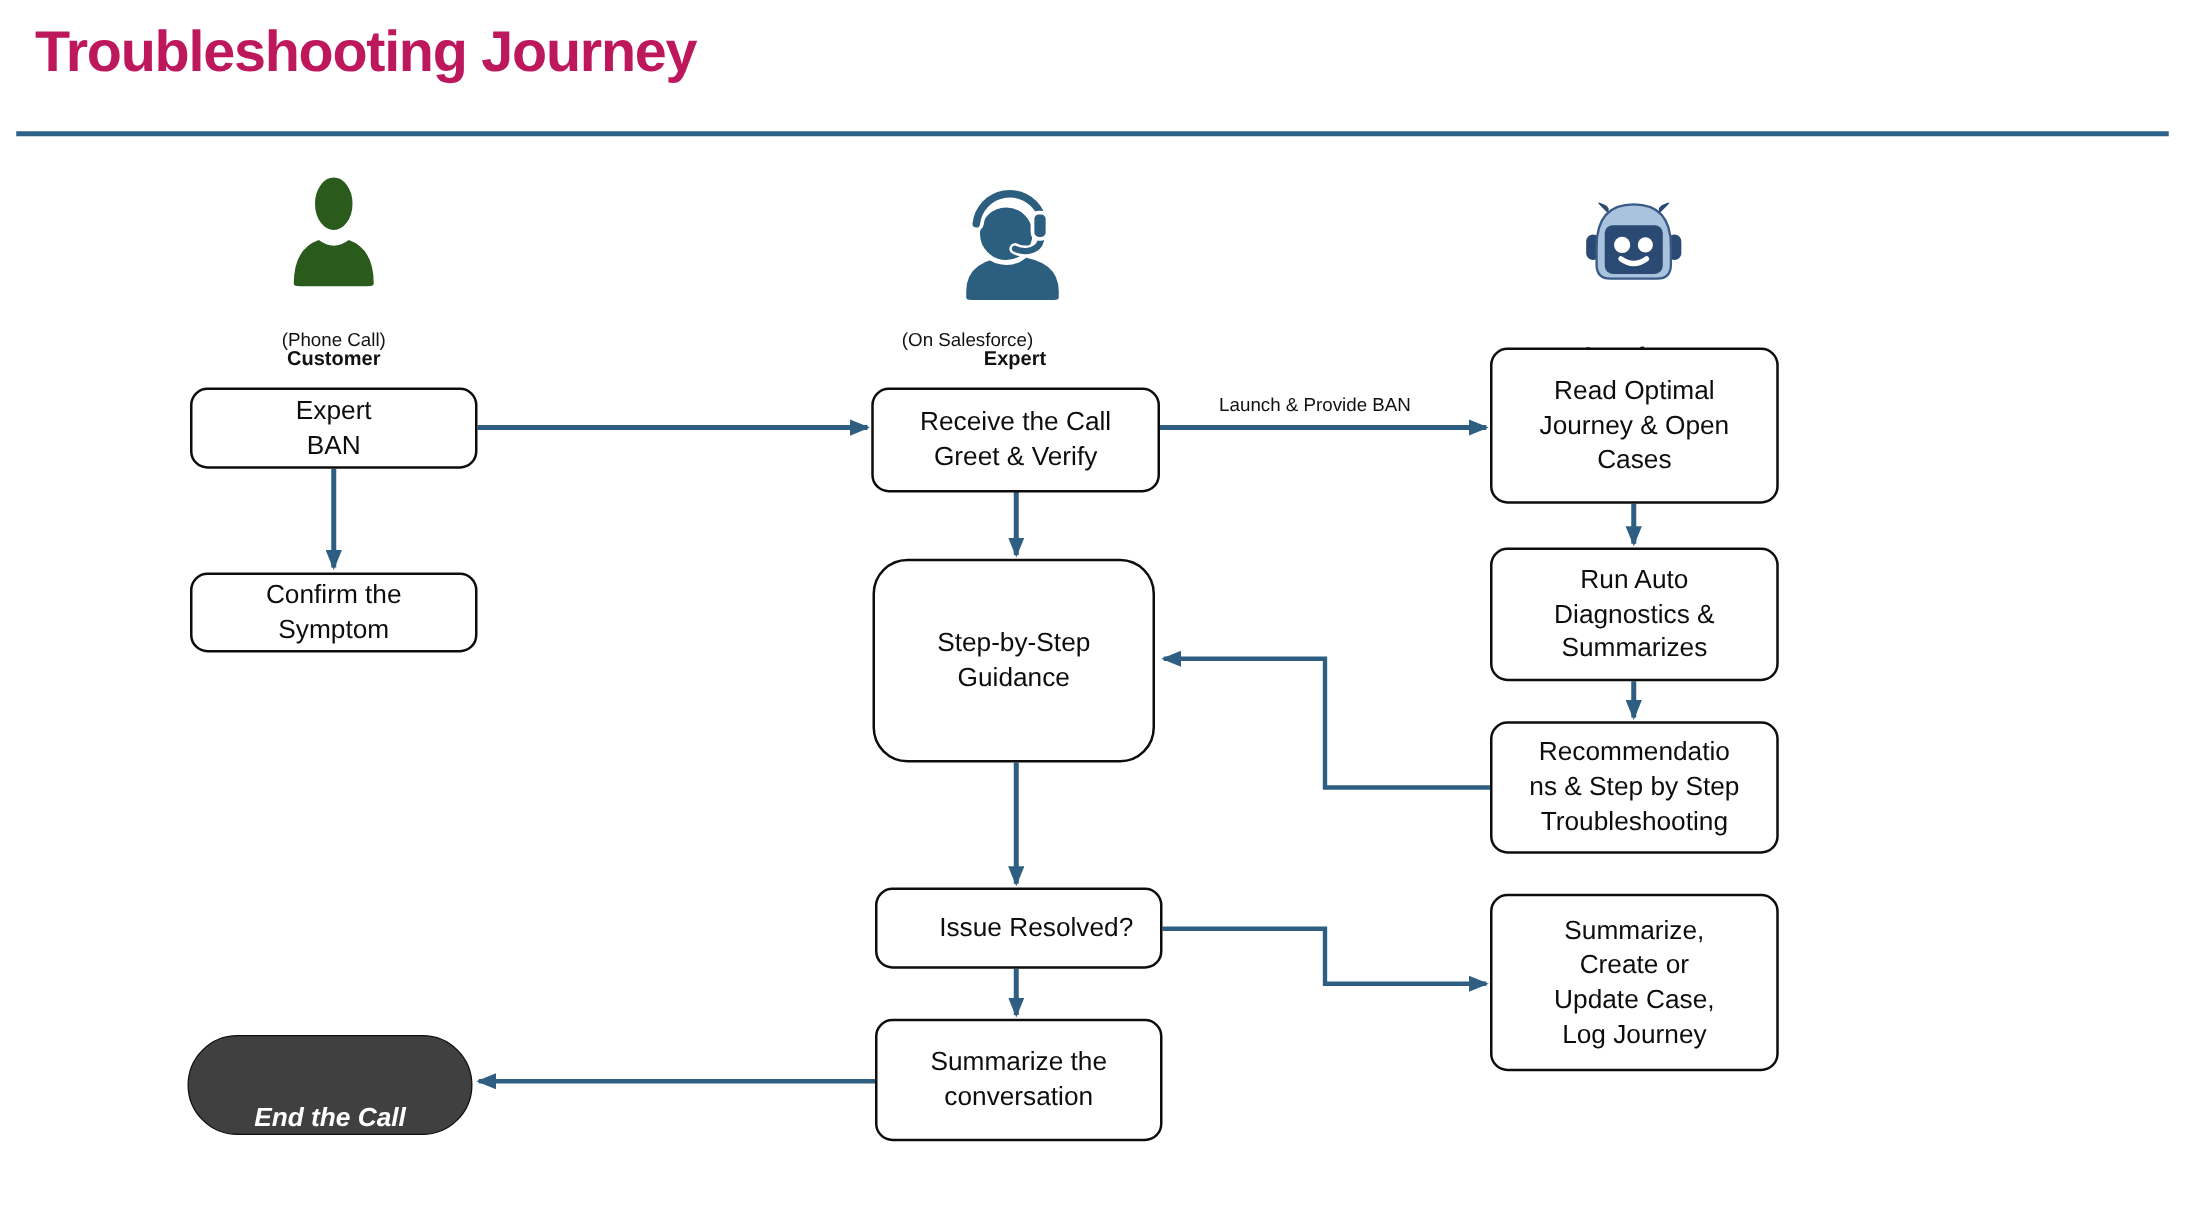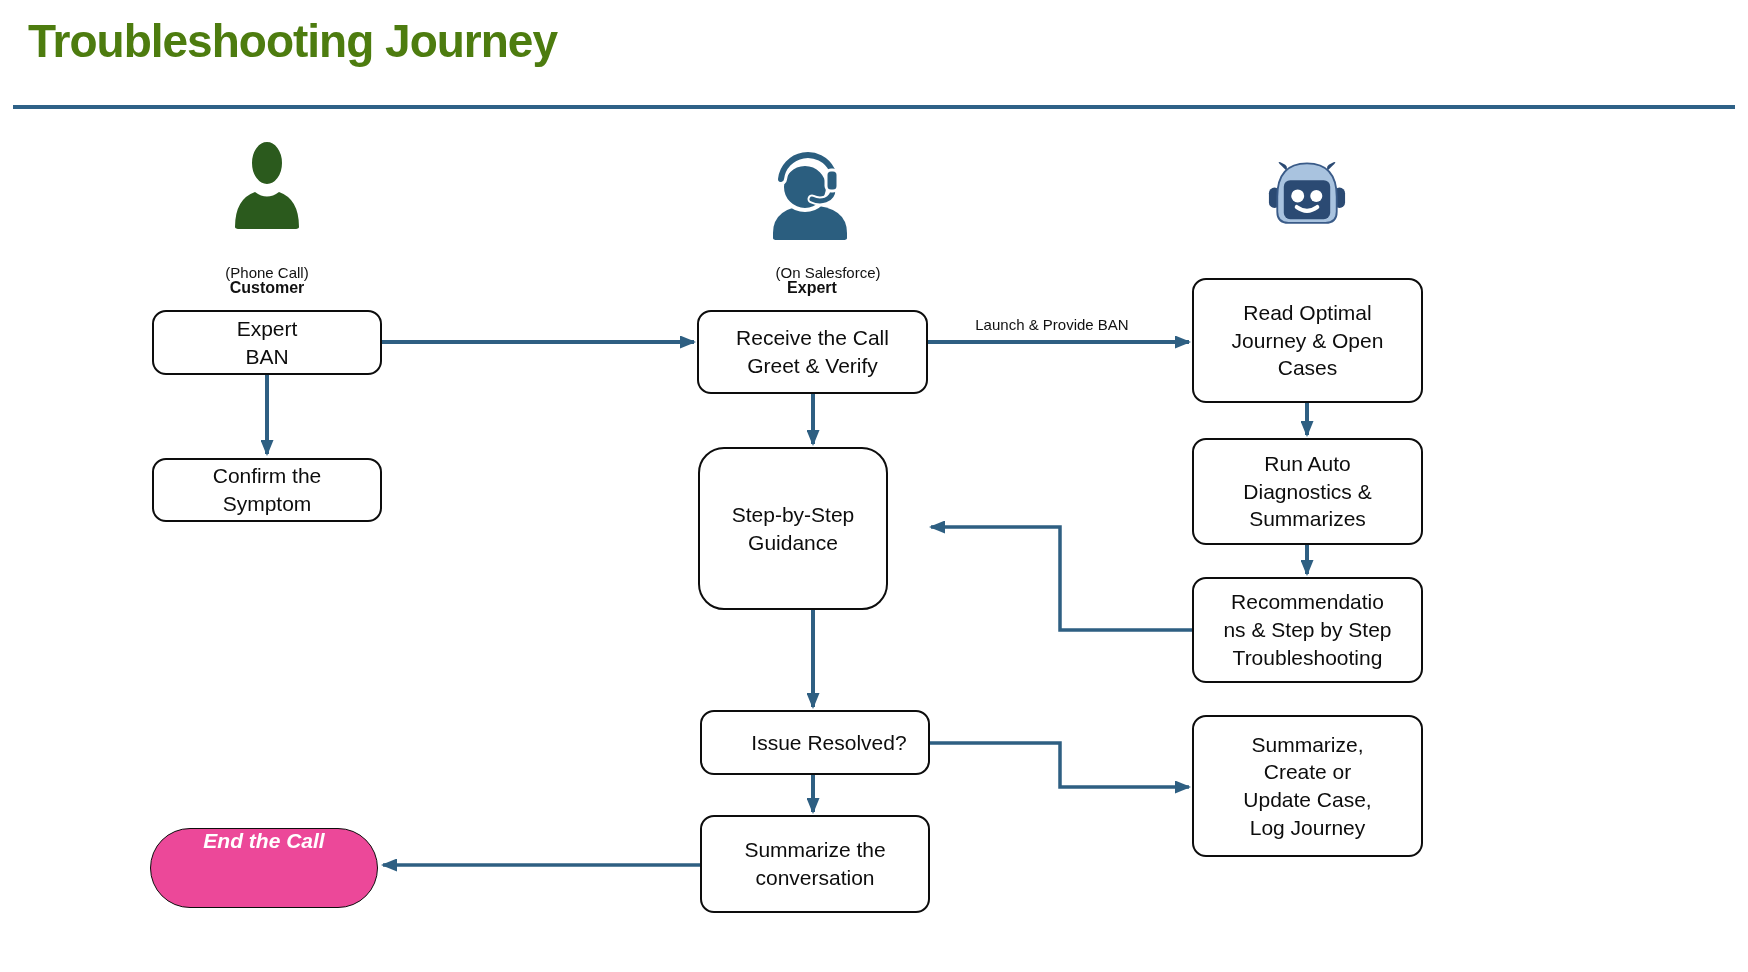--- a/index.html
+++ b/index.html
@@ -8,21 +8,21 @@
     width:1748px;height:972px;
     background:#ffffff;
     font-family:"Liberation Sans","DejaVu Sans",sans-serif;
     overflow:hidden;
   }
   .abs{position:absolute;}
   
   #page-title{
     left:28px;top:14px;
     font-size:46px;font-weight:800;letter-spacing:-1px;
-    color:#4d7c0f;
+    color:#be185d;
   }
   #title-rule{
     left:13px;top:105px;width:1722px;height:4px;
     background:#2E6187;
   }
   
   .lane-label{width:220px;text-align:center;font-size:16px;font-weight:700;color:#111;margin-top:36px;}
   .lane-sublabel{width:220px;text-align:center;font-size:15px;color:#111;}
   
   .node{
@@ -33,22 +33,22 @@
     display:flex;flex-direction:column;
     align-items:center;justify-content:center;
     font-size:21px;line-height:1.32;color:#0d0d0d;
     text-align:center;
   }
   .node.big-radius{border-radius:28px;}
   .pill{
     box-sizing:border-box;
     border:1.5px solid #0d0d0d;
     border-radius:40px;
-    background:#ec4899;
-    display:flex;align-items:flex-start;justify-content:center;
+    background:#404040;
+    display:flex;align-items:flex-end;justify-content:center;
     color:#ffffff;font-size:21px;font-weight:700;font-style:italic;
   }
   .edge-label{
     font-size:15px;color:#111;text-align:center;
   }
   svg.overlay{position:absolute;left:0;top:0;pointer-events:none;}
 </style>
 </head>
 <body>
 
@@ -71,21 +71,21 @@
       <path d="M8 93 L8 88 Q8 62 45 60 Q82 62 82 88 L82 93 Q82 95 78 95 L12 95 Q8 95 8 93 Z" fill="#2B5E7F"></path>
       <circle cx="40" cy="42" r="23" fill="#2B5E7F" stroke="#ffffff" stroke-width="4"></circle>
       <path d="M16 34 A27 27 0 0 1 67 25" fill="none" stroke="#ffffff" stroke-width="12" stroke-linecap="round"></path>
       <path d="M16 34 A27 27 0 0 1 67 25" fill="none" stroke="#2B5E7F" stroke-width="6" stroke-linecap="round"></path>
       <path d="M68 44 C68 56 55 58 47 54" fill="none" stroke="#ffffff" stroke-width="9" stroke-linecap="round"></path>
       <path d="M68 44 C68 56 55 58 47 54" fill="none" stroke="#2B5E7F" stroke-width="5" stroke-linecap="round"></path>
       <rect x="61" y="25" width="12" height="21" rx="5" fill="#2B5E7F" stroke="#ffffff" stroke-width="3"></rect>
     </svg>
   </div>
   <div class="abs lane-label" style="left:702px;top:243px;">Expert</div>
-  <div class="abs lane-sublabel" style="left:718px;top:264px;">(On Salesforce)</div>
+  <div class="abs lane-sublabel" style="left:664px;top:264px;">(On Salesforce)</div>
 
   <div class="abs" style="left:1268px;top:156px;width:78px;height:78px;">
     <svg width="78" height="78" viewBox="0 0 84 84">
       <path d="M14 10 Q8 4 16 8 Q22 10 20 16 Z" fill="#2B4A73"></path>
       <path d="M70 10 Q76 4 68 8 Q62 10 64 16 Z" fill="#2B4A73"></path>
       <rect x="1" y="34" width="12" height="22" rx="6" fill="#2B4A73"></rect>
       <rect x="71" y="34" width="12" height="22" rx="6" fill="#2B4A73"></rect>
       <path d="M10 44 Q10 8 42 8 Q74 8 74 44 L74 60 Q74 72 62 72 L22 72 Q10 72 10 60 Z" fill="#A9C3DF" stroke="#3A5B88" stroke-width="2"></path>
       <rect x="17" y="26" width="50" height="42" rx="7" fill="#2B4A73"></rect>
       <circle cx="32" cy="43" r="7" fill="#ffffff"></circle>
@@ -122,21 +122,21 @@
   </div>
   <div class="abs node" style="left:152px;top:458px;width:230px;height:64px;">
     <div>Confirm the</div>
     <div>Symptom</div>
   </div>
 
   <div class="abs node" style="left:697px;top:310px;width:231px;height:84px;">
     <div>Receive the Call</div>
     <div>Greet &amp; Verify</div>
   </div>
-  <div class="abs node big-radius" style="left:698px;top:447px;width:190px;height:163px;border-radius:26px;">
+  <div class="abs node big-radius" style="left:698px;top:447px;width:226px;height:163px;">
     <div>Step-by-Step</div>
     <div>Guidance</div>
   </div>
   <div class="abs node" style="left:700px;top:710px;width:230px;height:65px;padding-left:28px;">
     <div>Issue Resolved?</div>
   </div>
   <div class="abs node" style="left:700px;top:815px;width:230px;height:98px;">
     <div>Summarize the</div>
     <div>conversation</div>
   </div>

